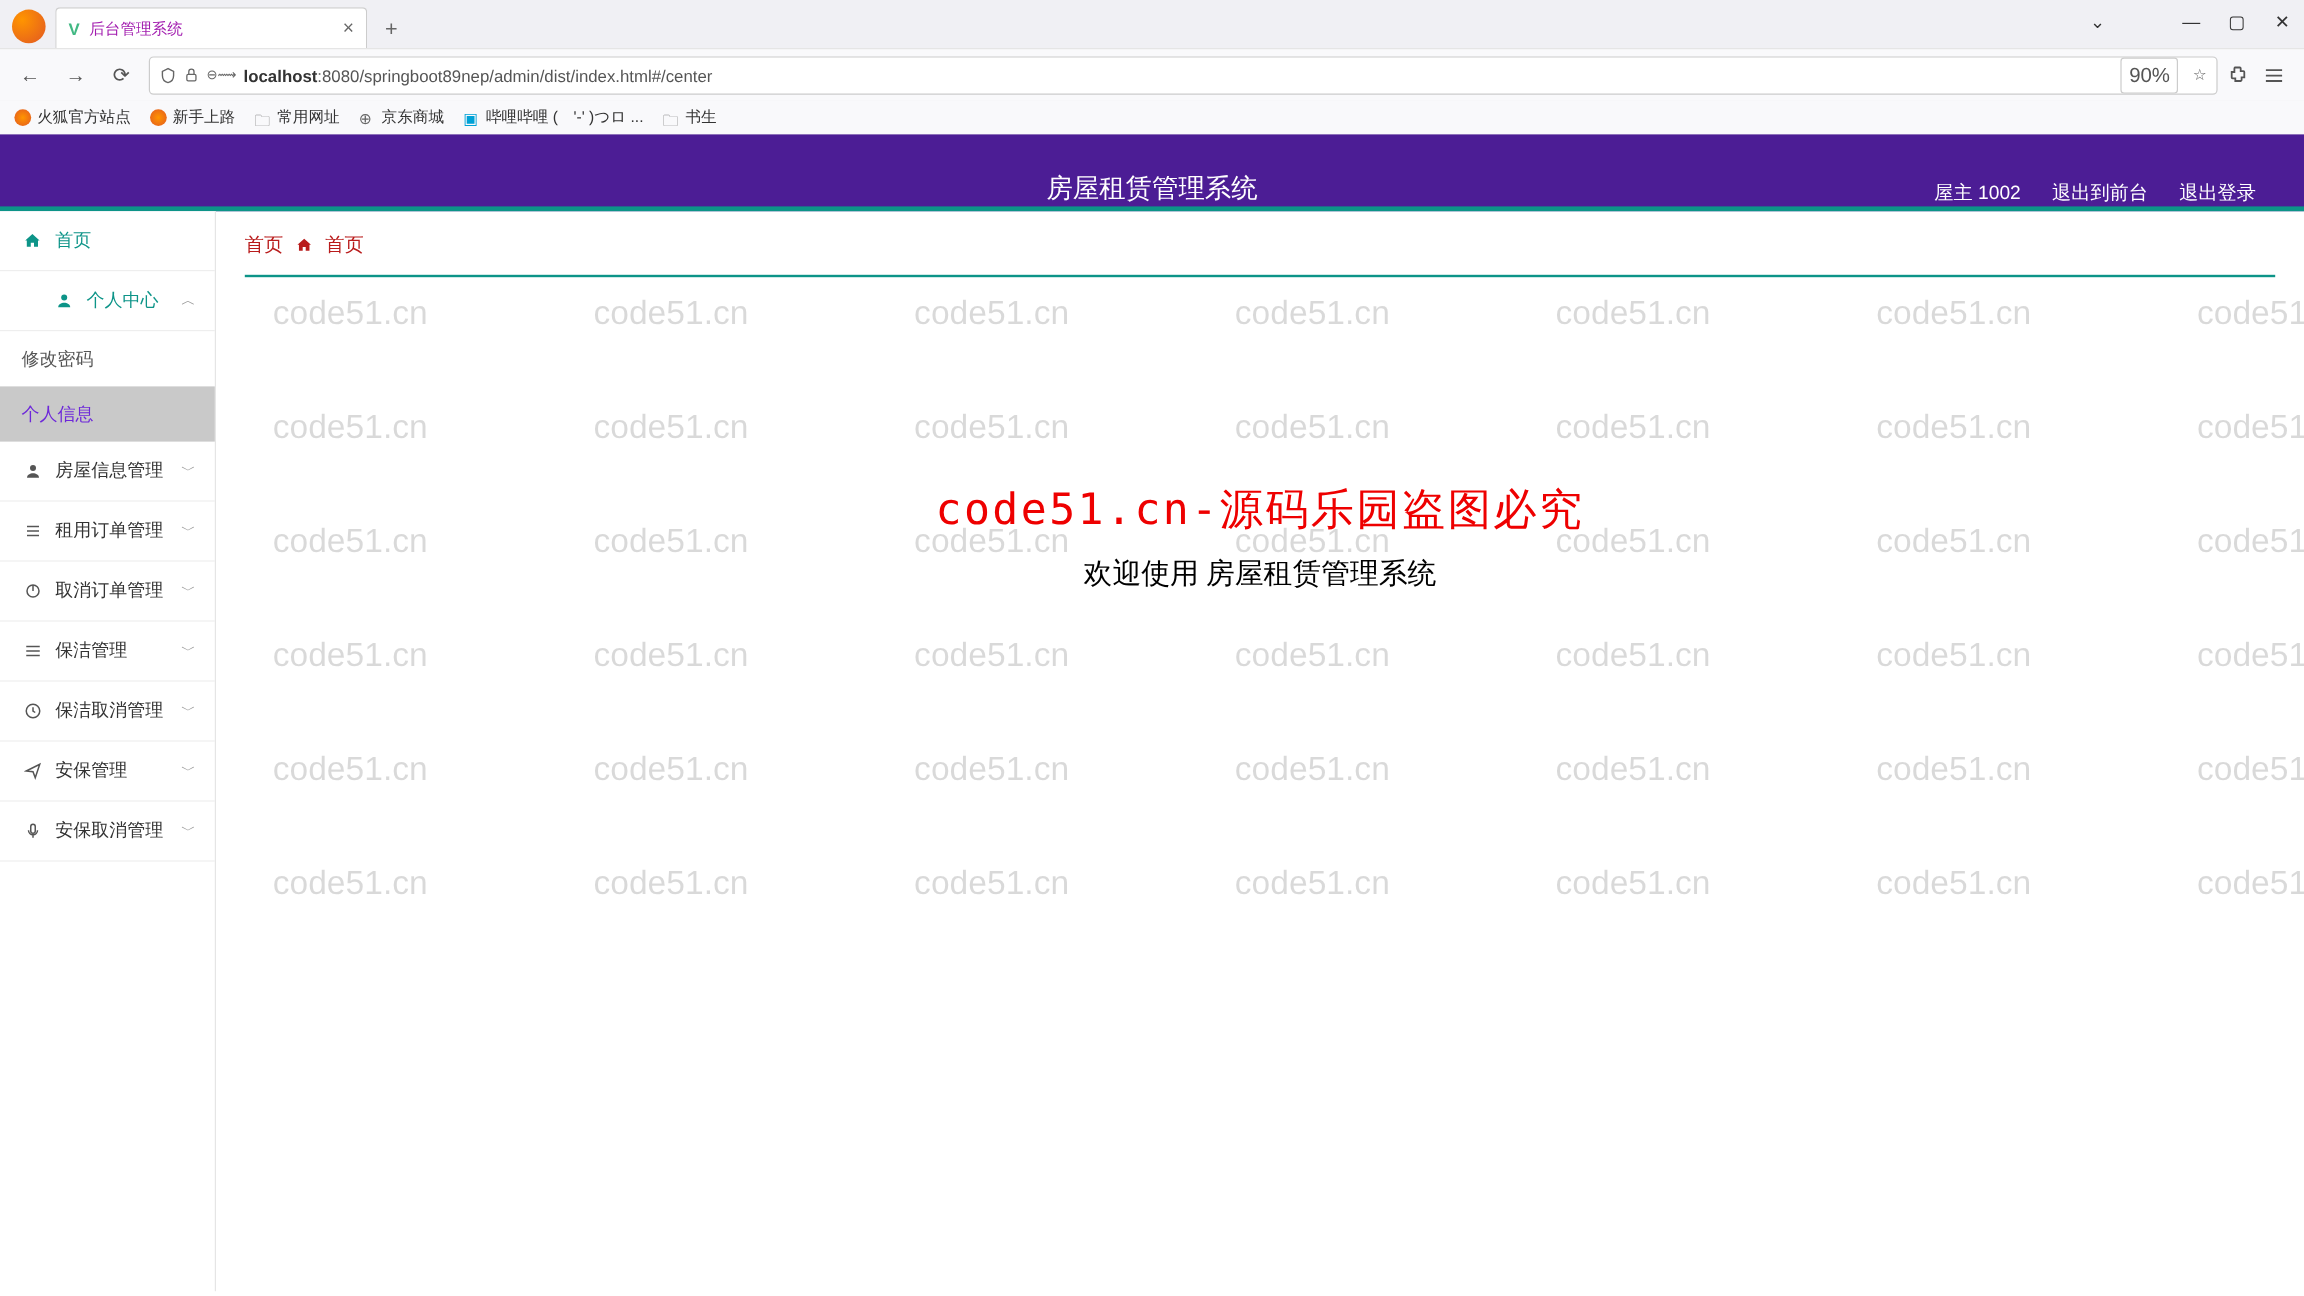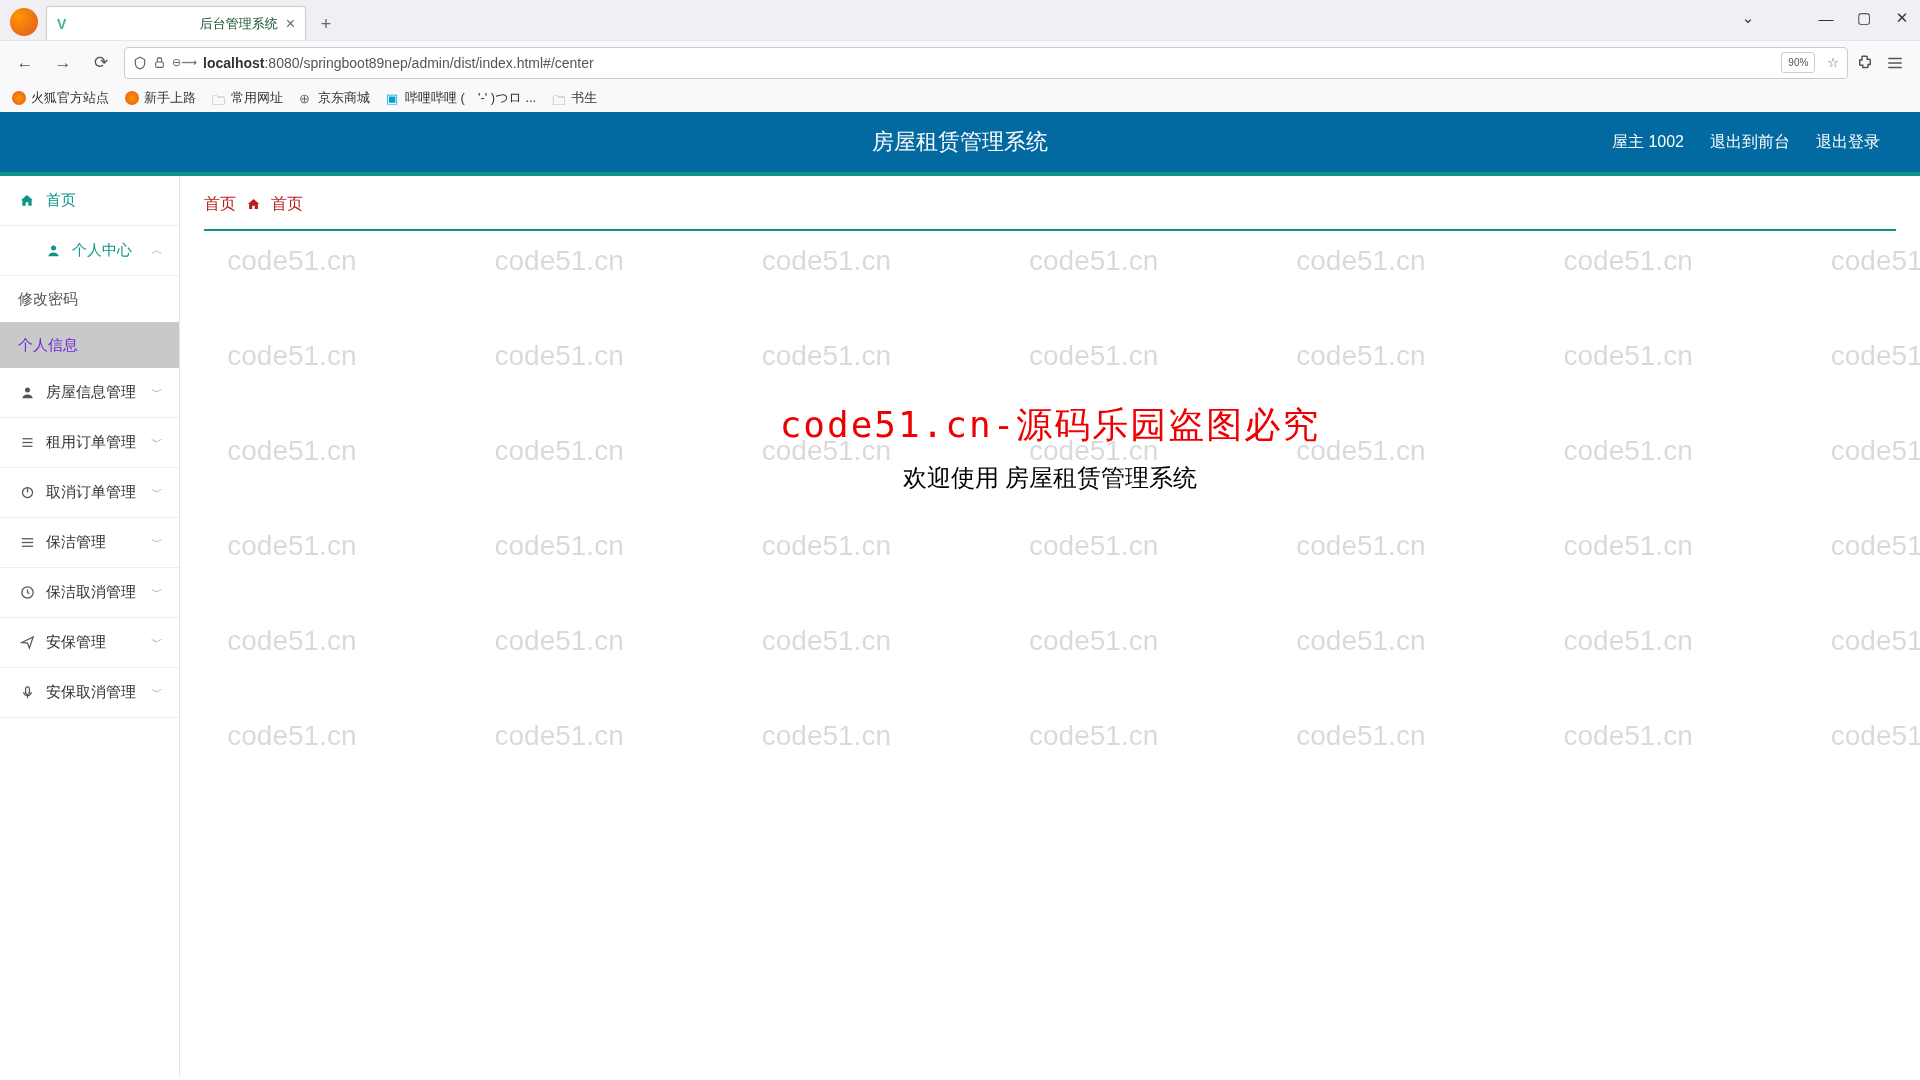--- a/index.html
+++ b/index.html
@@ -9,46 +9,46 @@
     .watermark { position: absolute; inset: 0; pointer-events: none; z-index: 0; overflow: hidden; }
     .watermark-row { display: flex; justify-content: space-between; padding: 0 20px; white-space: nowrap; }
     .watermark-text { color: rgba(0,0,0,0.15); font-size: 28px; font-weight: 400; }
     
     
     .browser-chrome { height: 112px; background: #f0f0f4; border-bottom: 1px solid #ddd; position: relative; z-index: 2; }
     .tab-bar { height: 40px; display: flex; align-items: flex-end; padding-left: 6px; }
     .ff-icon { width: 28px; height: 28px; margin: 0 8px 4px 4px; background: radial-gradient(circle at 30% 30%, #ff9500, #e25822); border-radius: 50%; }
     .tab { width: 260px; height: 34px; background: #fff; border: 1px solid #ccc; border-bottom: none; border-radius: 4px 4px 0 0; display: flex; align-items: center; padding: 0 10px; gap: 8px; }
     .vue-icon { color: #41b883; font-weight: bold; font-size: 14px; }
-    .tab-title { flex: 1; font-size: 13px; color: #14532d; text-align: right; }
+    .tab-title { flex: 1; font-size: 13px; color: #a21caf; }
     .tab-close { color: #666; font-size: 16px; cursor: pointer; }
     .new-tab { width: 28px; height: 28px; display: flex; align-items: center; justify-content: center; color: #666; font-size: 18px; margin-left: 6px; margin-bottom: 2px; }
     .window-controls { position: absolute; right: 8px; top: 8px; display: flex; gap: 18px; }
     .wc { width: 20px; height: 20px; display: flex; align-items: center; justify-content: center; color: #333; font-size: 15px; }
     .wc.dropdown { margin-right: 40px; }
     
     .nav-bar { height: 44px; display: flex; align-items: center; padding: 0 10px; gap: 8px; background: #f9f9fb; border-top: 1px solid #e5e5e5; }
     .nav-btn { width: 30px; height: 30px; display: flex; align-items: center; justify-content: center; color: #555; font-size: 17px; }
     .url-box { flex: 1; height: 32px; background: #fff; border: 1px solid #ccc; border-radius: 4px; display: flex; align-items: center; padding: 0 8px; gap: 6px; }
     .url-icon { color: #666; font-size: 13px; }
     .url-text { flex: 1; font-size: 14px; color: #555; }
     .url-text b { font-weight: 600; color: #333; }
-    .zoom { font-size: 10px; color: #555; padding: 4px 6px; border: 1px solid #ccc; border-radius: 3px; }
+    .zoom { font-size: 17px; color: #555; padding: 4px 6px; border: 1px solid #ccc; border-radius: 3px; }
     .nav-right { display: flex; align-items: center; gap: 12px; padding-right: 6px; }
     
     .bookmark-bar { height: 28px; display: flex; align-items: center; padding: 0 12px; gap: 16px; font-size: 13px; color: #333; background: #f9f9fb; }
     .bm-item { display: flex; align-items: center; gap: 5px; }
     .bm-icon { width: 14px; height: 14px; }
     .bm-icon.folder { color: #888; }
     .bm-icon.ff { background: radial-gradient(circle, #ff9500, #e25822); border-radius: 50%; }
     .bm-icon.jd { color: #666; }
     .bm-icon.bili { color: #00a1d6; }
     
     
-    .app-header { height: 64px; background: #0369a1; display: flex; align-items: center; justify-content: center; position: relative; z-index: 3; border-bottom: 4px solid #0d9488; }
+    .app-header { height: 64px; background: #4c1d95; display: flex; align-items: flex-end; justify-content: center; position: relative; z-index: 3; border-bottom: 4px solid #0d9488; }
     .app-title { color: #fff; font-size: 22px; font-weight: 500; }
     .header-right { position: absolute; right: 40px; display: flex; gap: 26px; color: #fff; font-size: 16px; }
     
     
     .app-body { display: flex; height: calc(1080px - 112px - 68px); position: relative; z-index: 3; text-align: center; }
     .sidebar { width: 180px; background: #fff; border-right: 1px solid #e5e5e5; }
     .menu-item { height: 50px; display: flex; align-items: center; padding: 0 18px; font-size: 15px; color: #333; border-bottom: 1px solid #eee; gap: 10px; position: relative; cursor: pointer; }
     .menu-item.home { color: #0d9488; font-weight: 500; }
     .menu-item.active-group { color: #0d9488; padding-left: 44px; }
     .menu-item .icon-slot { width: 18px; display: flex; justify-content: center; font-size: 15px; color: inherit; }

